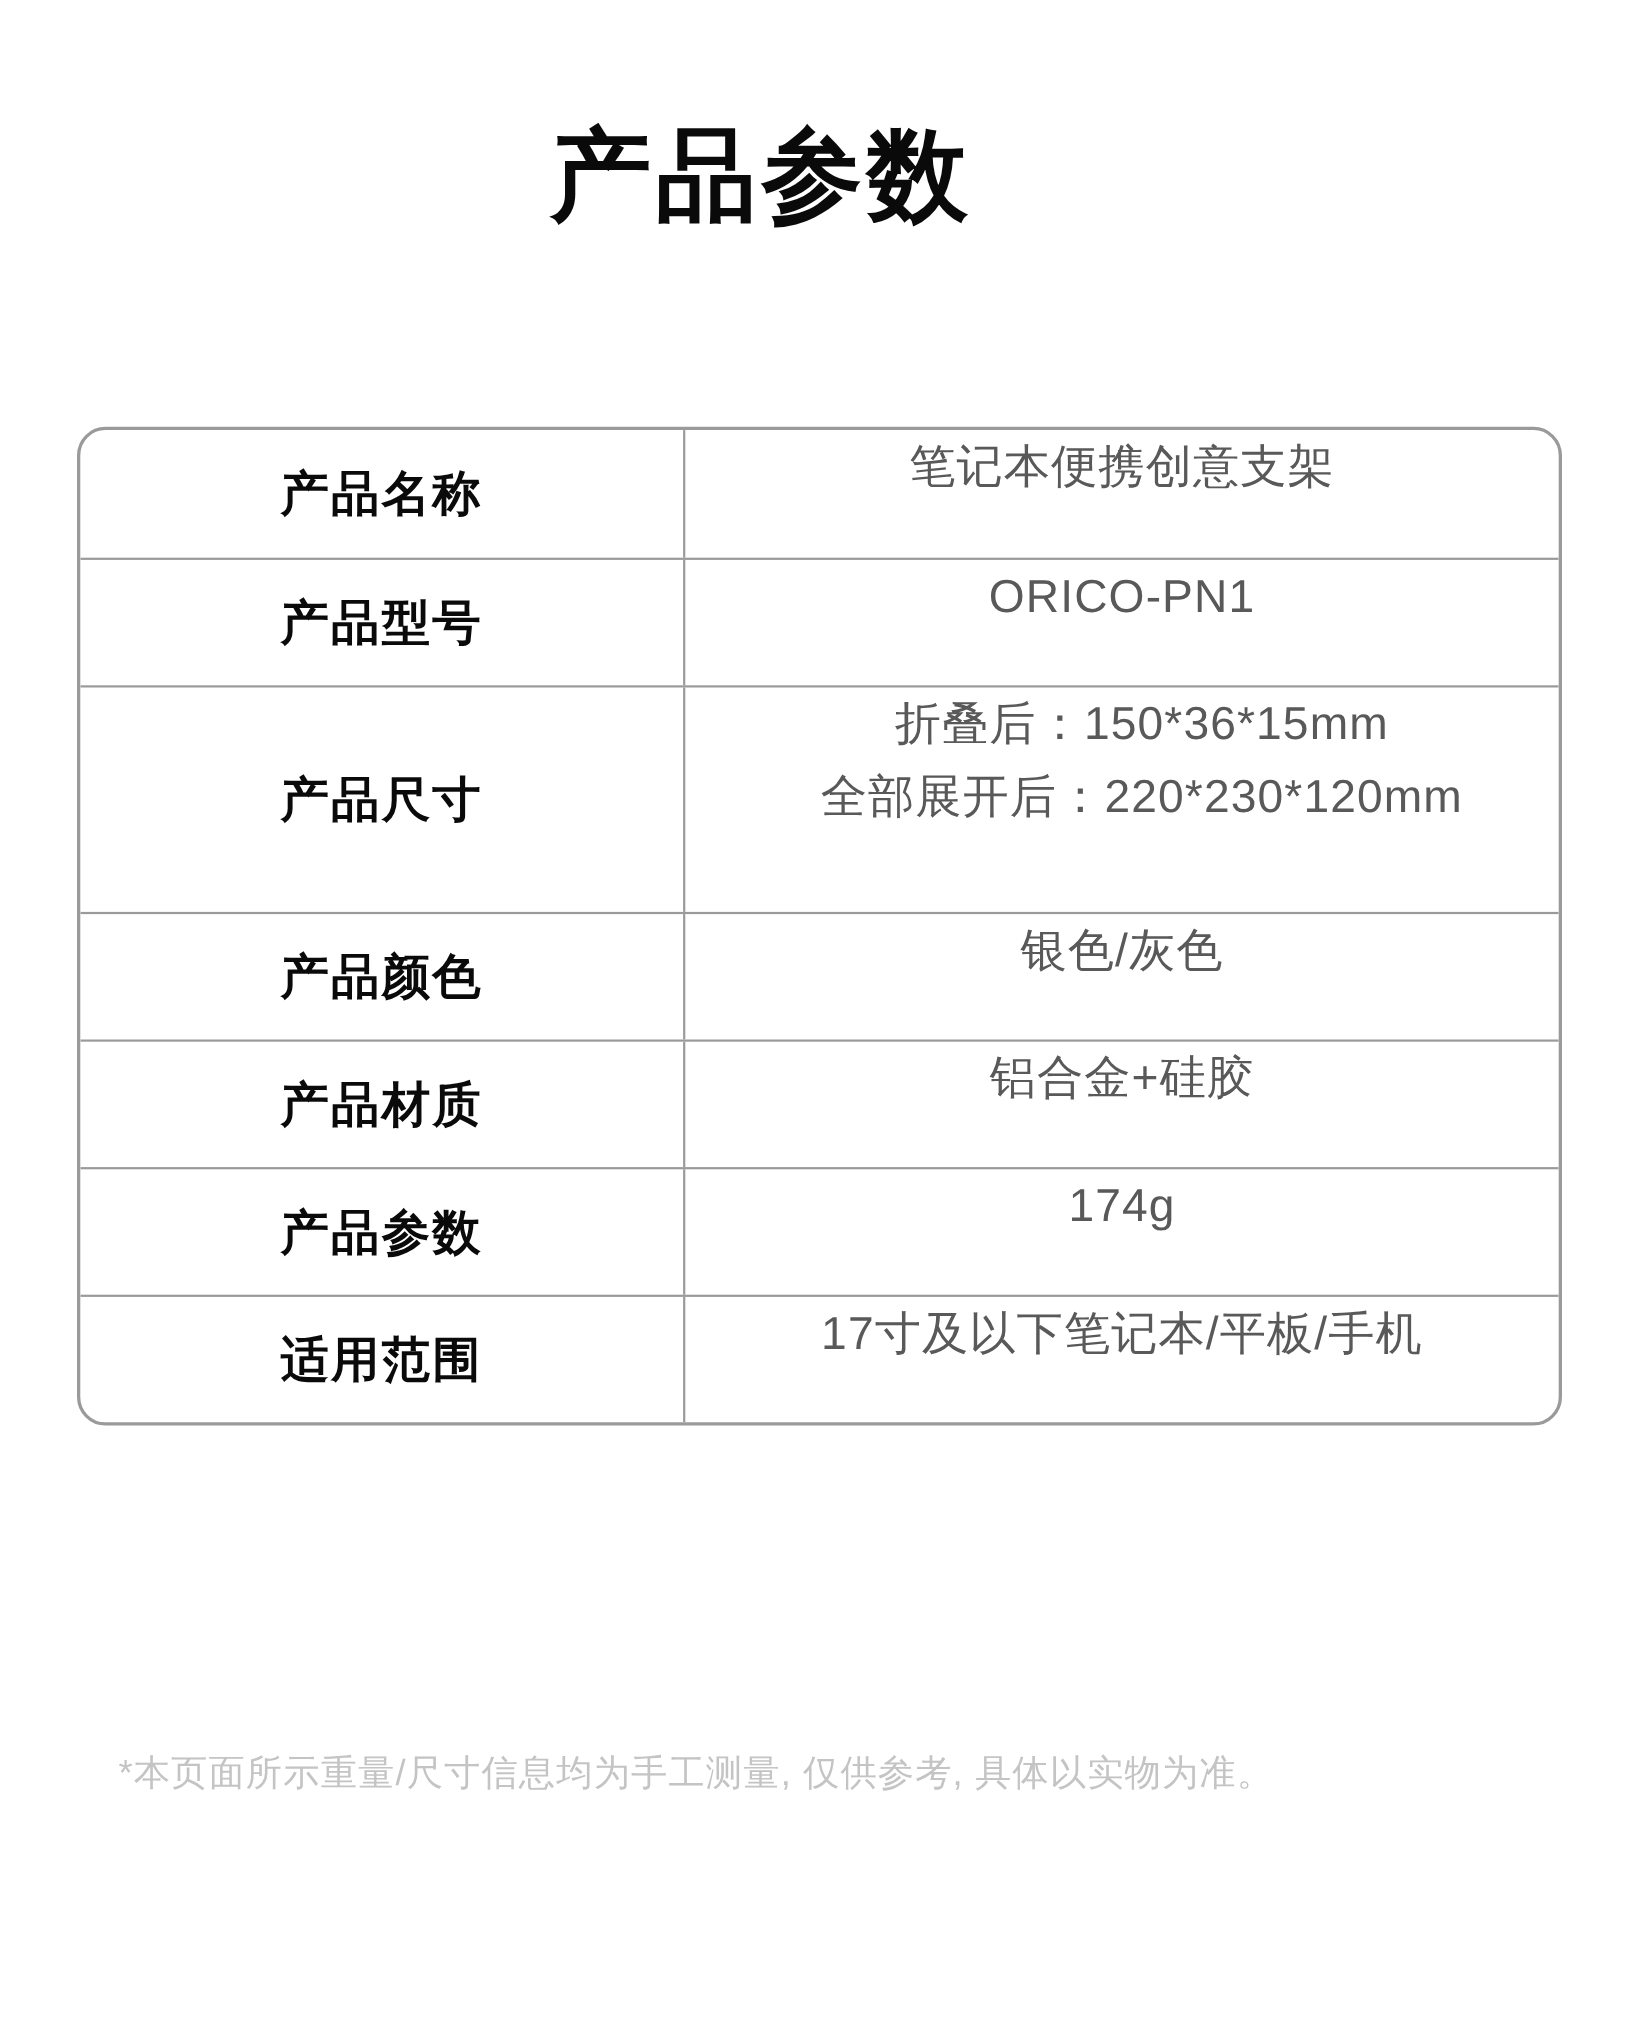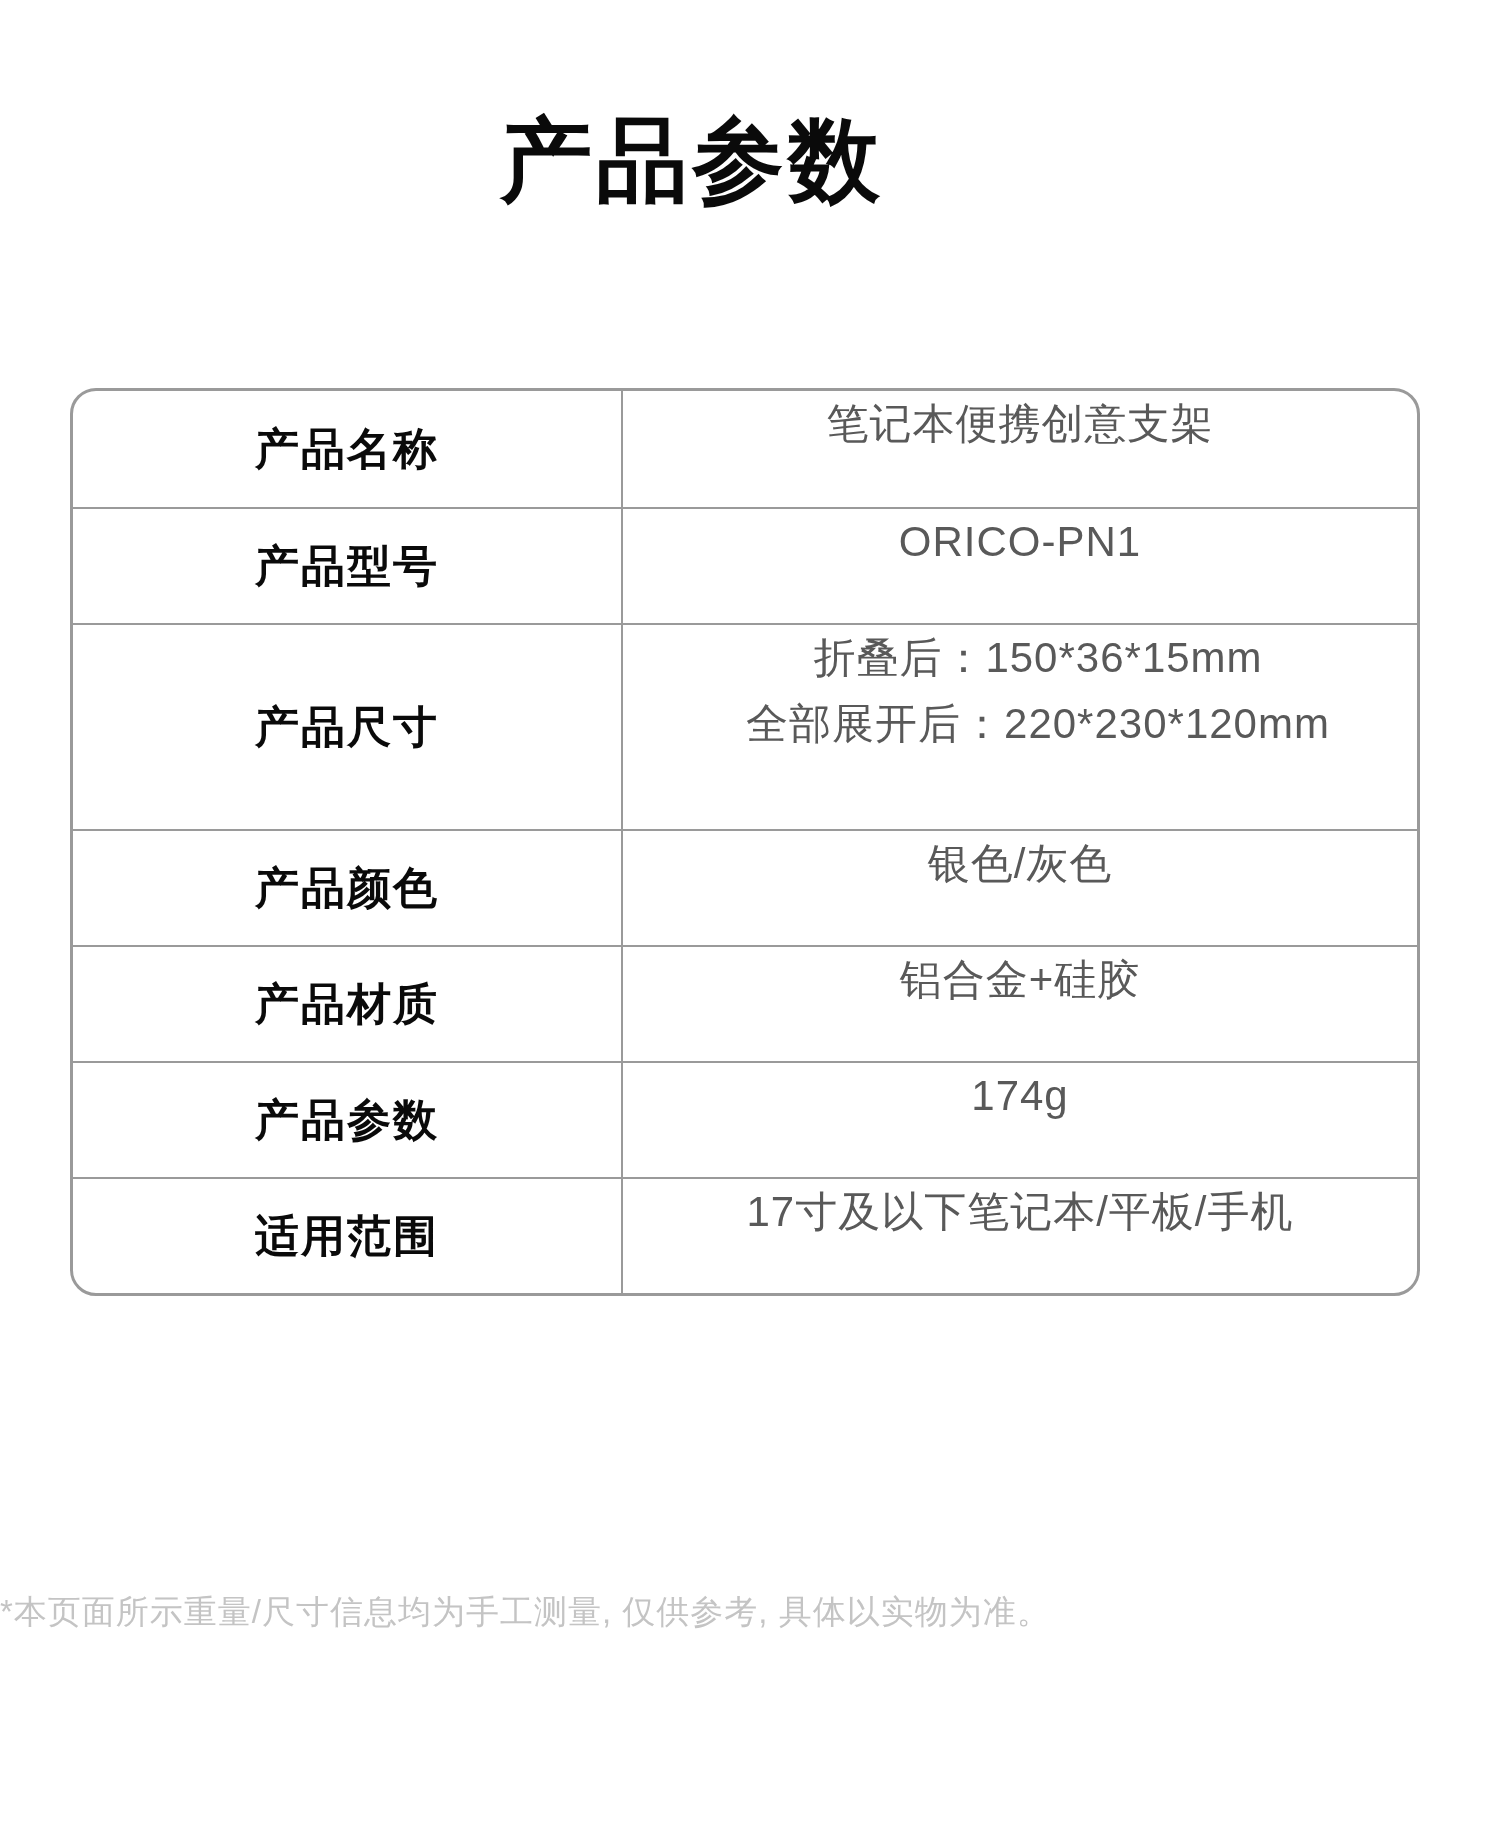--- a/index.html
+++ b/index.html
@@ -43,20 +43,21 @@
   .spec-value{
     flex:1;
     display:flex;flex-direction:column;align-items:center;
     font-size:42px;font-weight:400;color:var(--value-color);
     text-align:center;line-height:1.58;
     letter-spacing:1px;
   }
 
   .footnote{
     position:absolute;left:0;top:1590px;width:1266px;
+    text-align:center;
     font-size:33px;color:var(--footnote-color);
     letter-spacing:1px;
   }
 </style>
 </head>
 <body>
 
 <div class="page">
 
   <h1 class="page-title">产品参数</h1>

